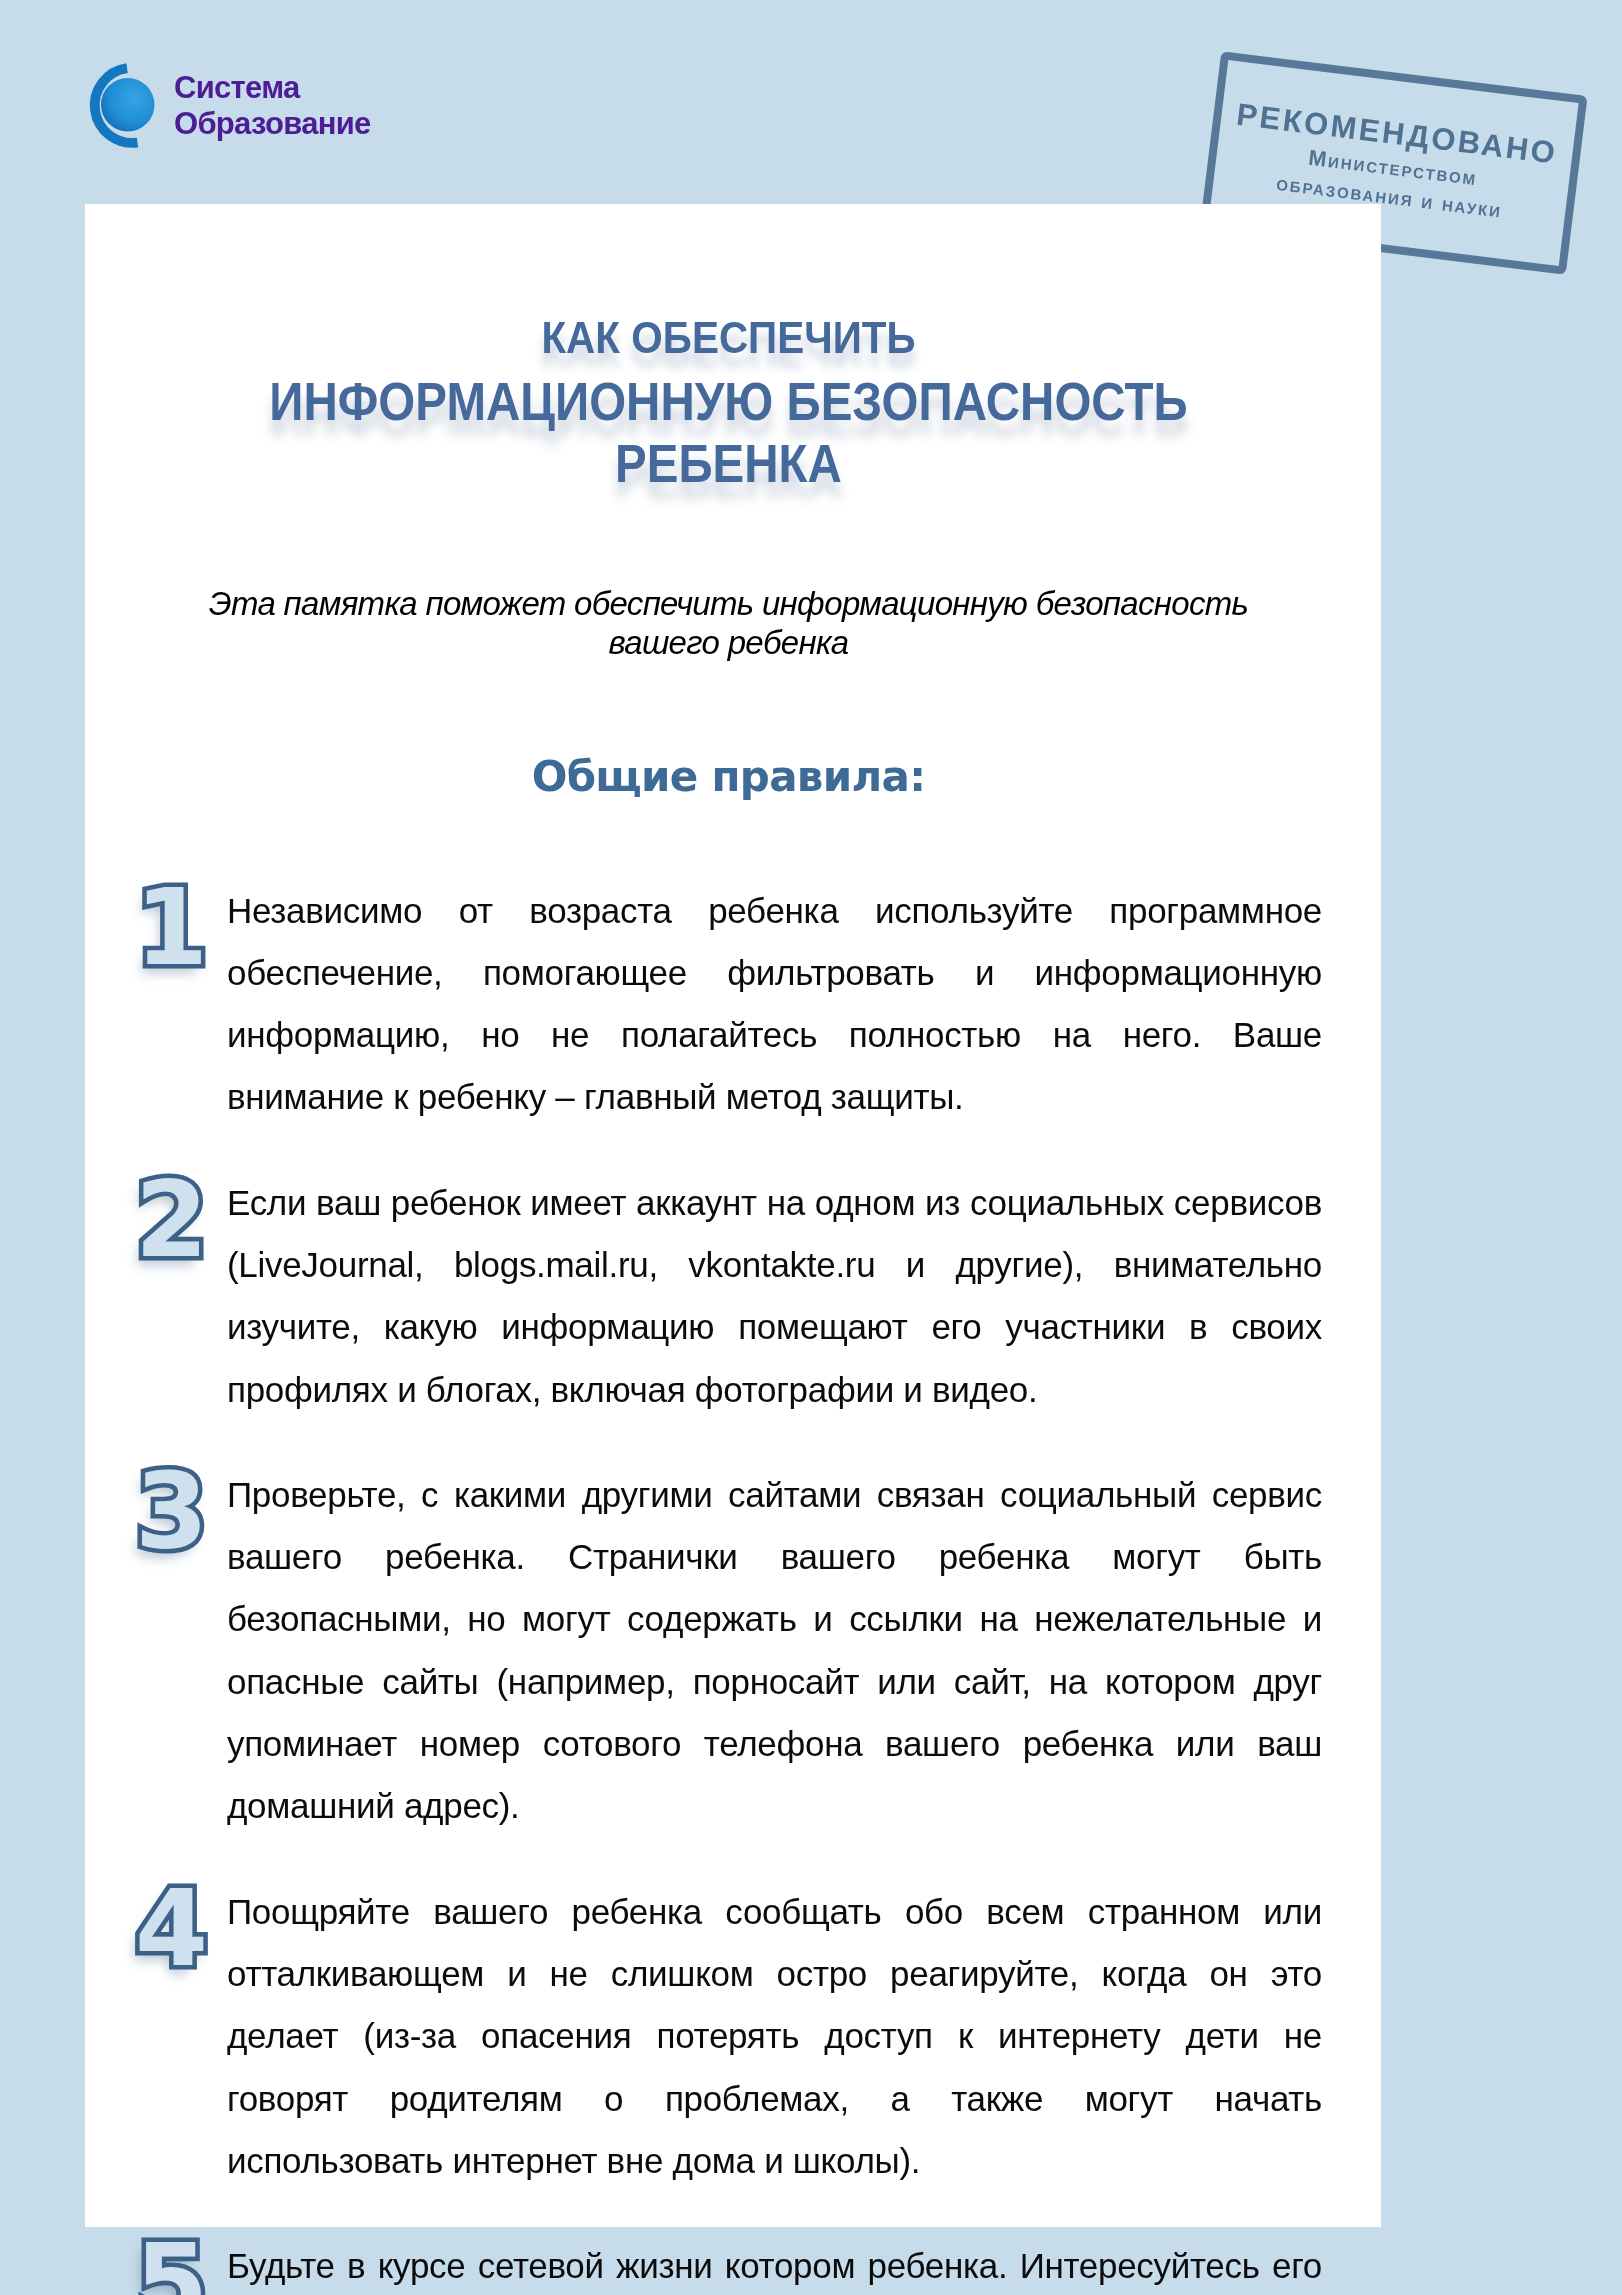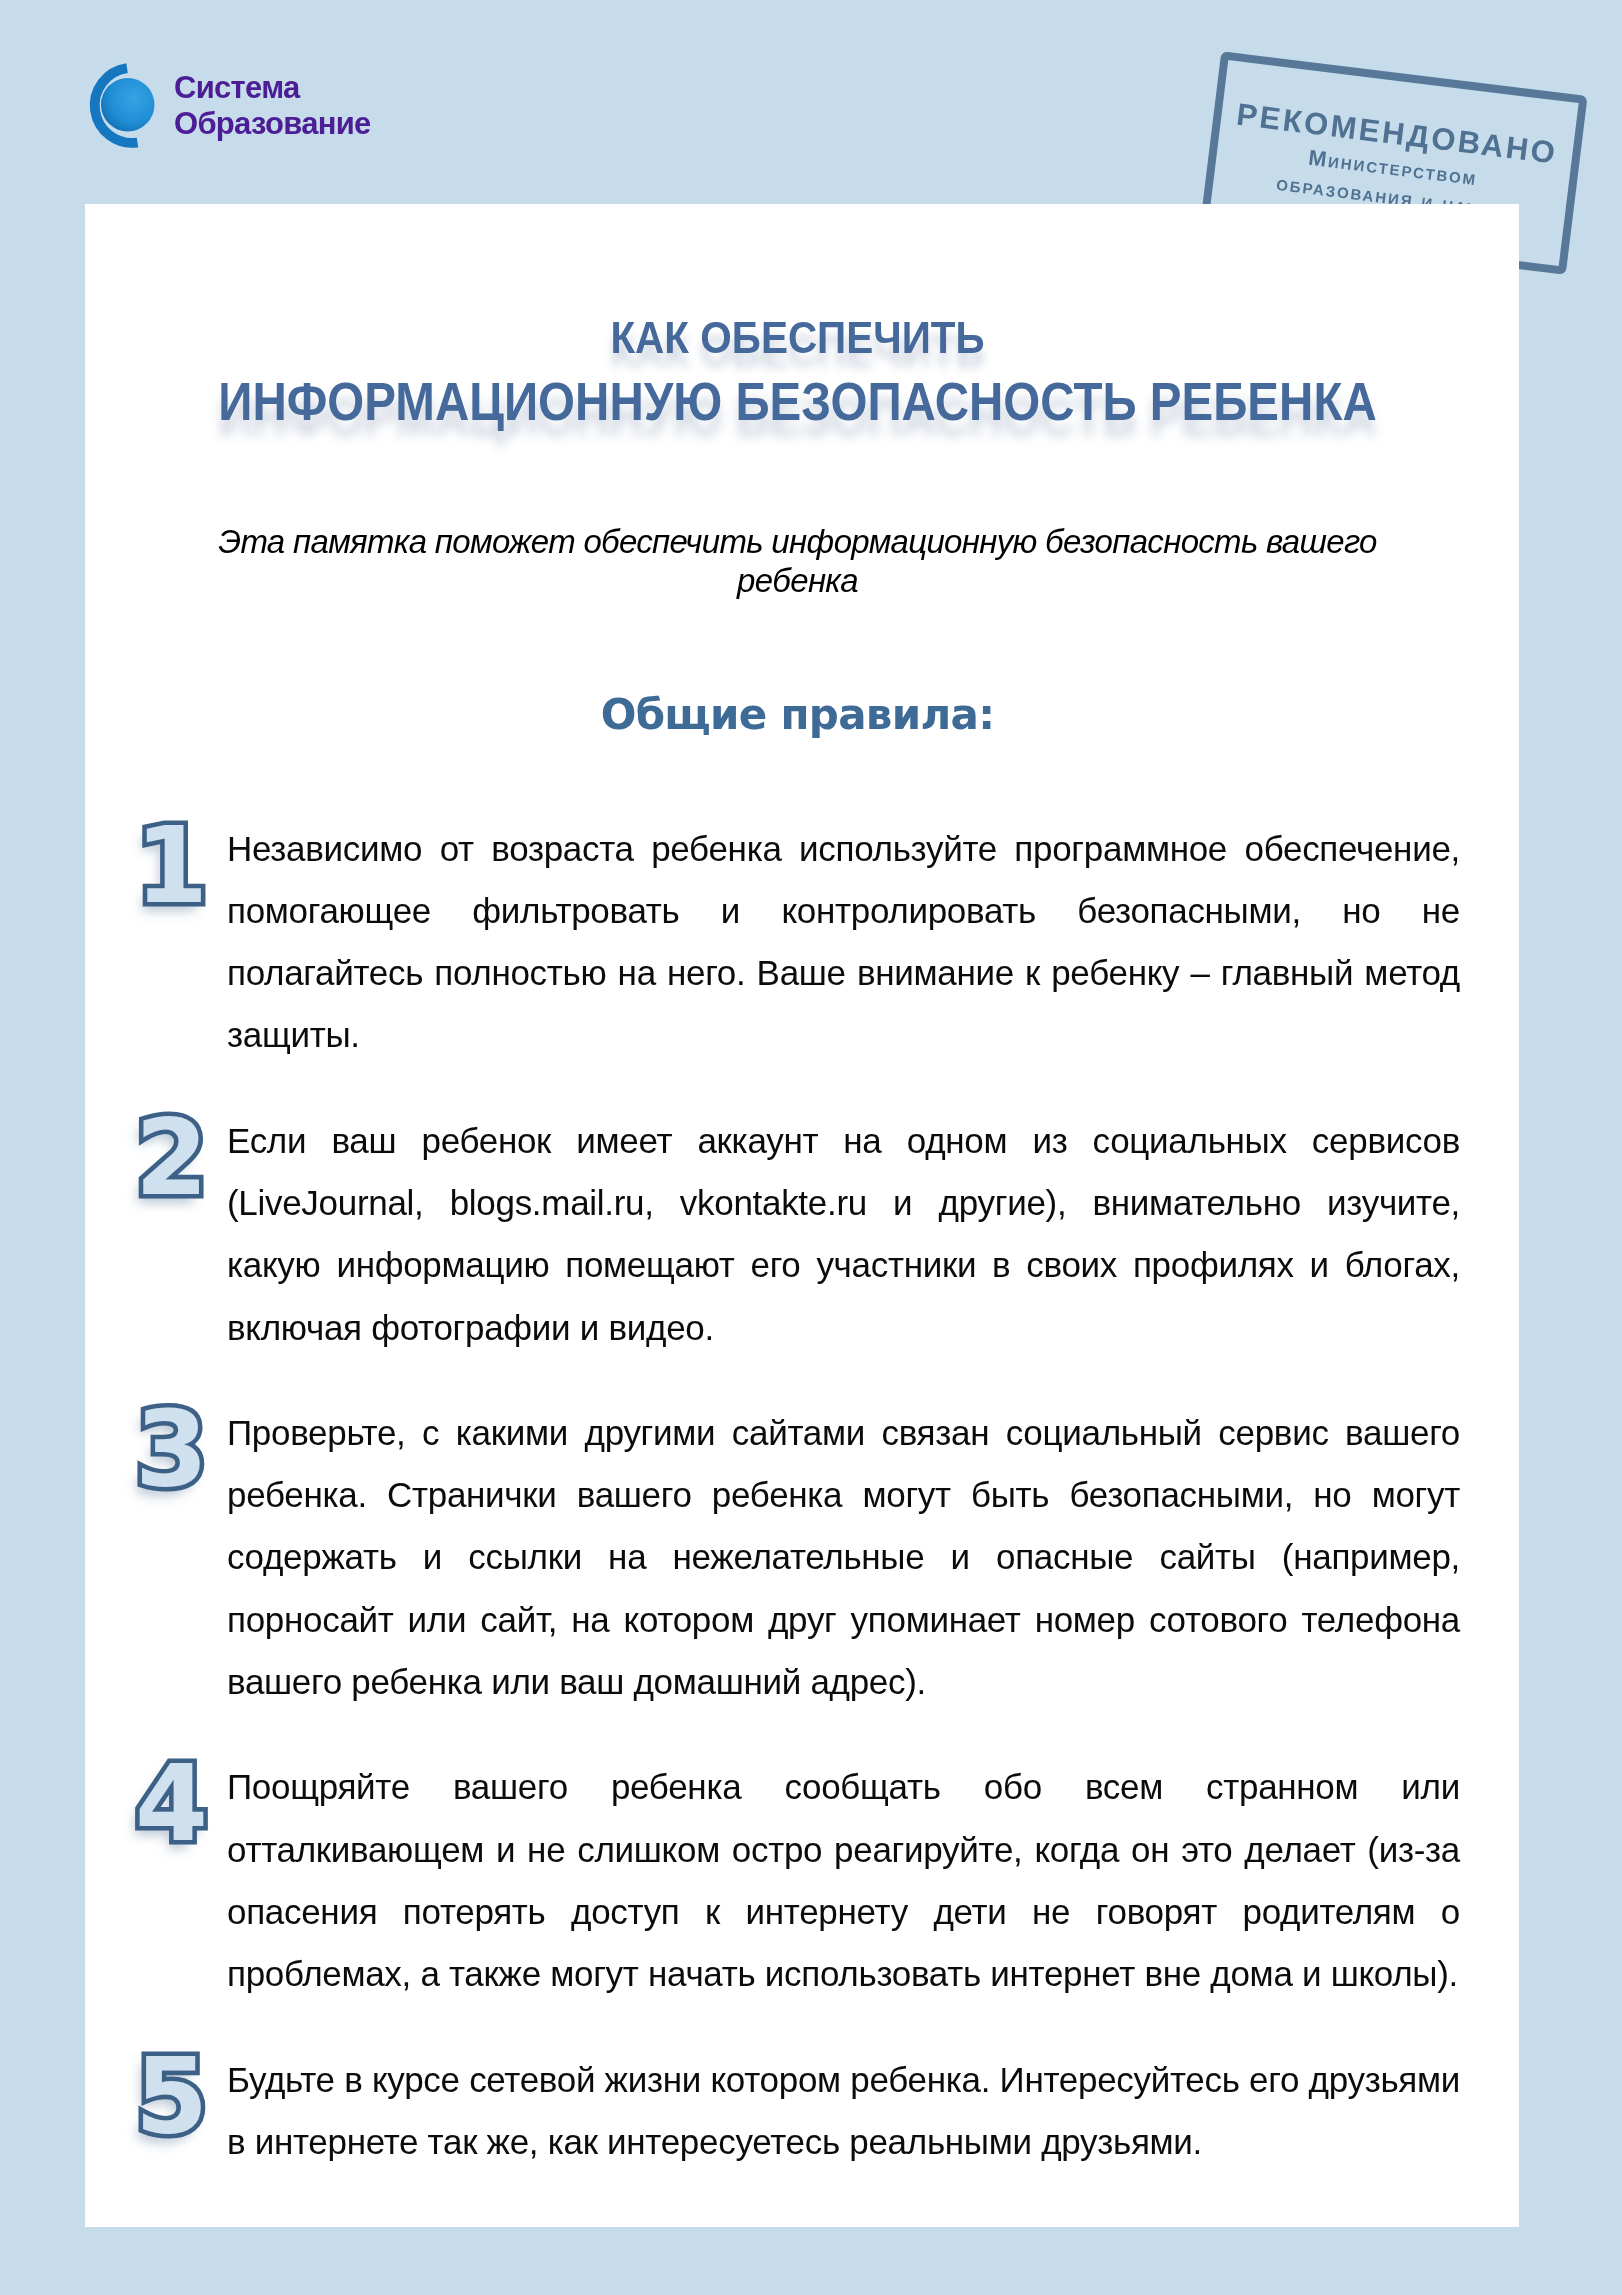--- a/index.html
+++ b/index.html
@@ -35,21 +35,21 @@
   }
   .stamp-line1 { font-size:31px; font-weight:bold; letter-spacing:2.6px; }
   .stamp-line2, .stamp-line3 {
     font-size:21.6px; font-weight:bold; letter-spacing:2px;
     font-variant:small-caps;
   }
 
   
   .card {
     position:absolute; left:85px; top:204px;
-    width:1434px; height:2023px;
+    width:1296px; height:2023px;
     background:#ffffff;
     box-sizing:border-box;
     padding:109px 59px 0 50px;
   }
 
   .title { text-align:center; color:#46699b; font-weight:bold; margin:0 0 90px 0; }
   .title-line1 {
     display:block; font-size:44px; letter-spacing:0;
     transform:scaleX(0.92);
     text-shadow:0 14.4px 10.5px rgba(100,125,160,0.32);
@@ -131,21 +131,21 @@
       <span class="title-line2">ИНФОРМАЦИОННУЮ БЕЗОПАСНОСТЬ РЕБЕНКА</span>
     </h1>
 
     <p class="subtitle">Эта памятка поможет обеспечить информационную безопасность вашего ребенка</p>
 
     <h2 class="section-heading">Общие правила:</h2>
 
     <ol class="rules">
       <li class="rule">
         <span class="rule-num">1</span>
-        <span class="rule-text">Независимо от возраста ребенка используйте программное обеспечение, помогающее фильтровать и контролировать безопасными, но не полагайтесь полностью на него. Ваше внимание к ребенку – главный метод защиты.</span>
+        <span class="rule-text">Независимо от возраста ребенка используйте программное обеспечение, помогающее фильтровать и информационную информацию, но не полагайтесь полностью на него. Ваше внимание к ребенку – главный метод защиты.</span>
       </li>
       <li class="rule">
         <span class="rule-num">2</span>
         <span class="rule-text">Если ваш ребенок имеет аккаунт на одном из социальных сервисов (LiveJournal, blogs.mail.ru, vkontakte.ru и другие), внимательно изучите, какую информацию помещают его участники в своих профилях и блогах, включая фотографии и видео.</span>
       </li>
       <li class="rule">
         <span class="rule-num">3</span>
         <span class="rule-text">Проверьте, с какими другими сайтами связан социальный сервис вашего ребенка. Странички вашего ребенка могут быть безопасными, но могут содержать и ссылки на нежелательные и опасные сайты (например, порносайт или сайт, на котором друг упоминает номер сотового телефона вашего ребенка или ваш домашний адрес).</span>
       </li>
       <li class="rule">

